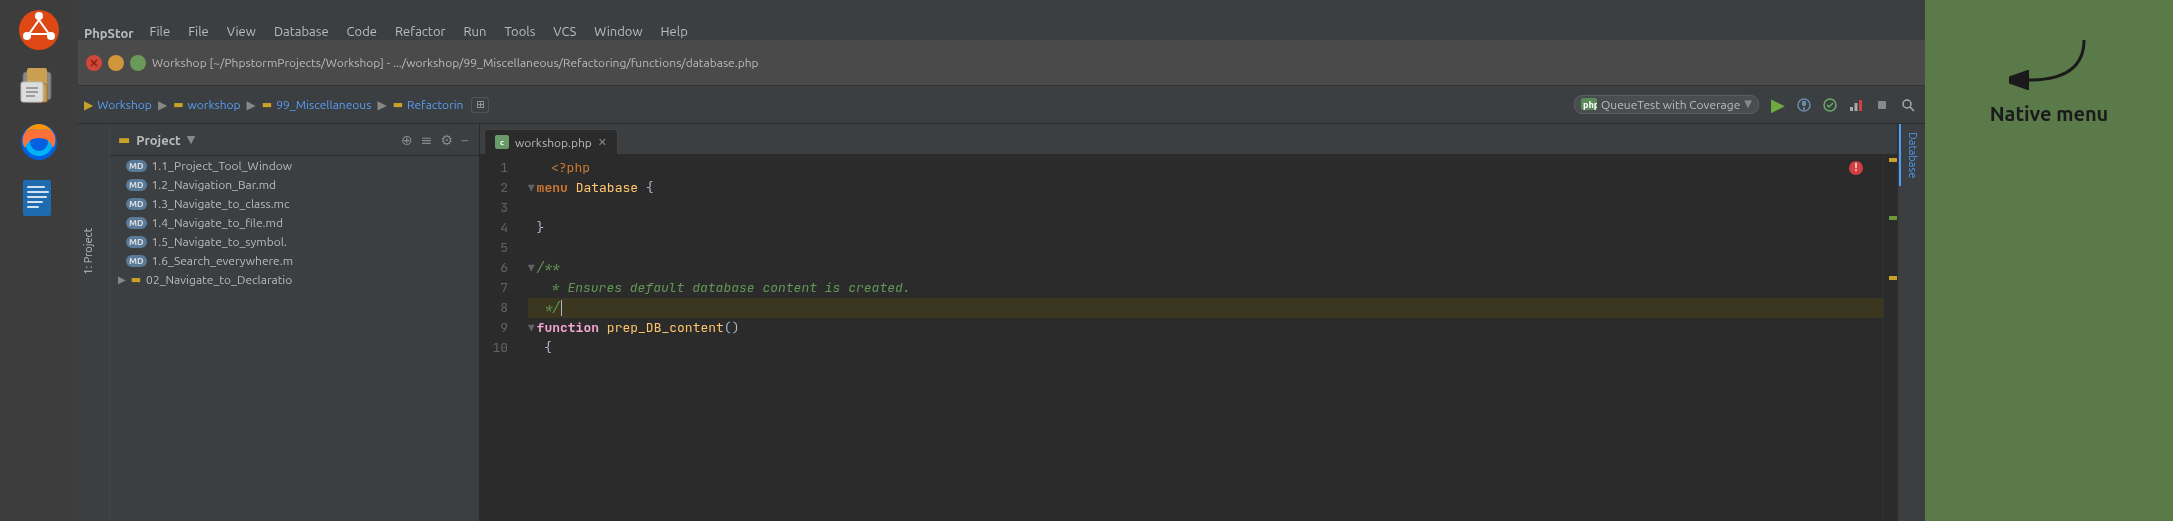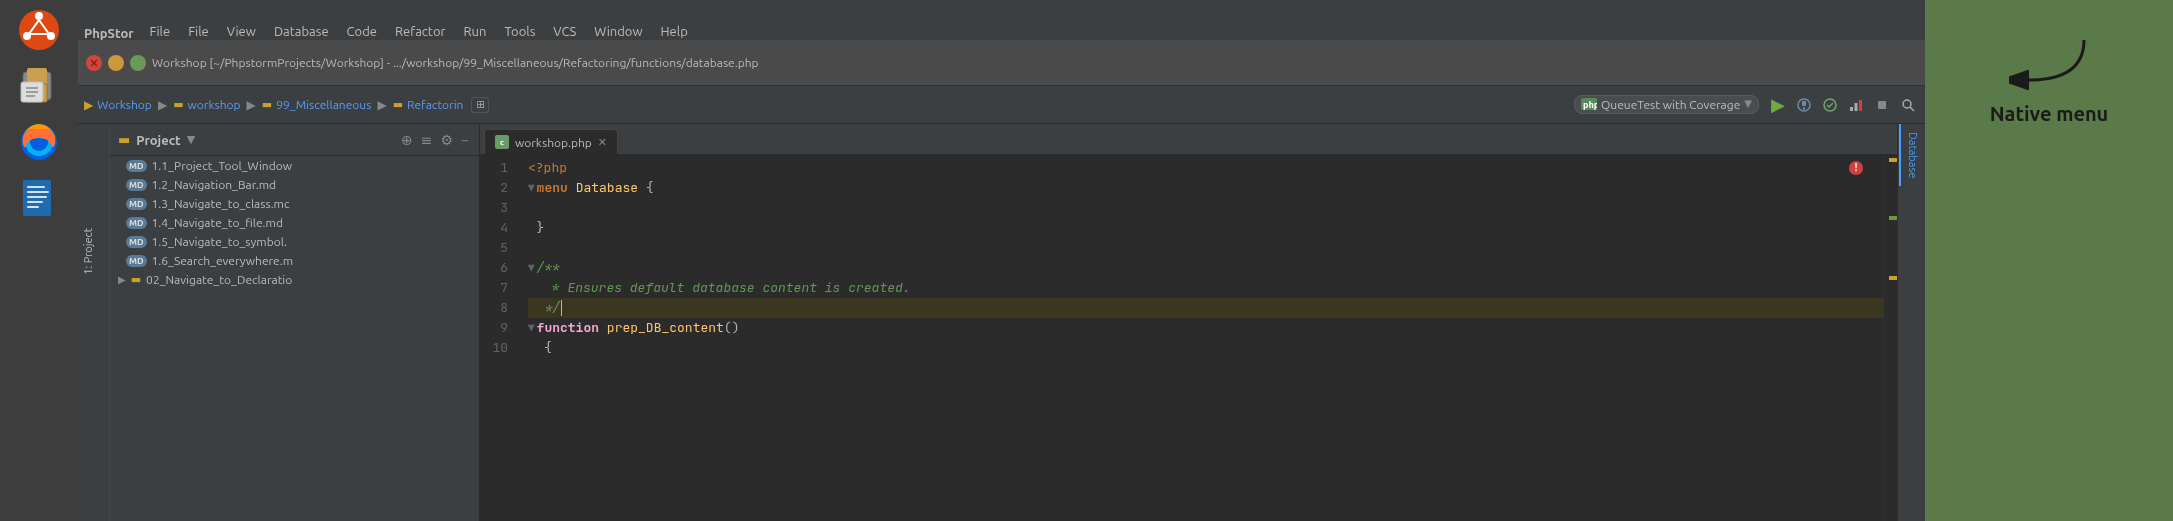--- a/index.html
+++ b/index.html
@@ -296,21 +296,21 @@
     .code-line {
       height: 20px;
       display: flex;
       align-items: center;
       white-space: pre;
       position: relative;
     }
     .code-line.yellow-bg { background: #3a3620; }
 
     
-    .kw-tag { color: #cc7832; }
+    .kw-tag { color: #cc7832; margin-left: 23px; }
     .kw-class { color: #cc7832; font-weight: bold; }
     .kw-fn { color: #f9a8d4; font-weight: bold; }
     .class-name { color: #ffc66d; }
     .fn-name { color: #ffc66d; }
     .comment-doc { color: #629755; font-style: italic; }
     .plain { color: #a9b7c6; }
     .brace { color: #a9b7c6; }
     .fold-marker {
       color: #606366;
       font-size: 11px;

